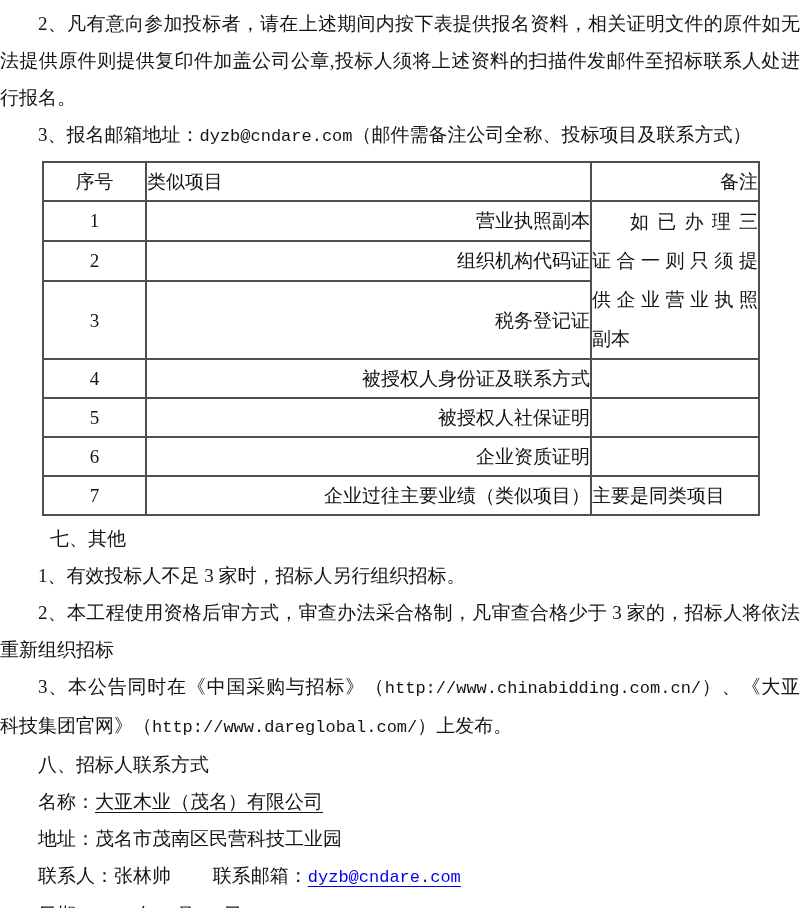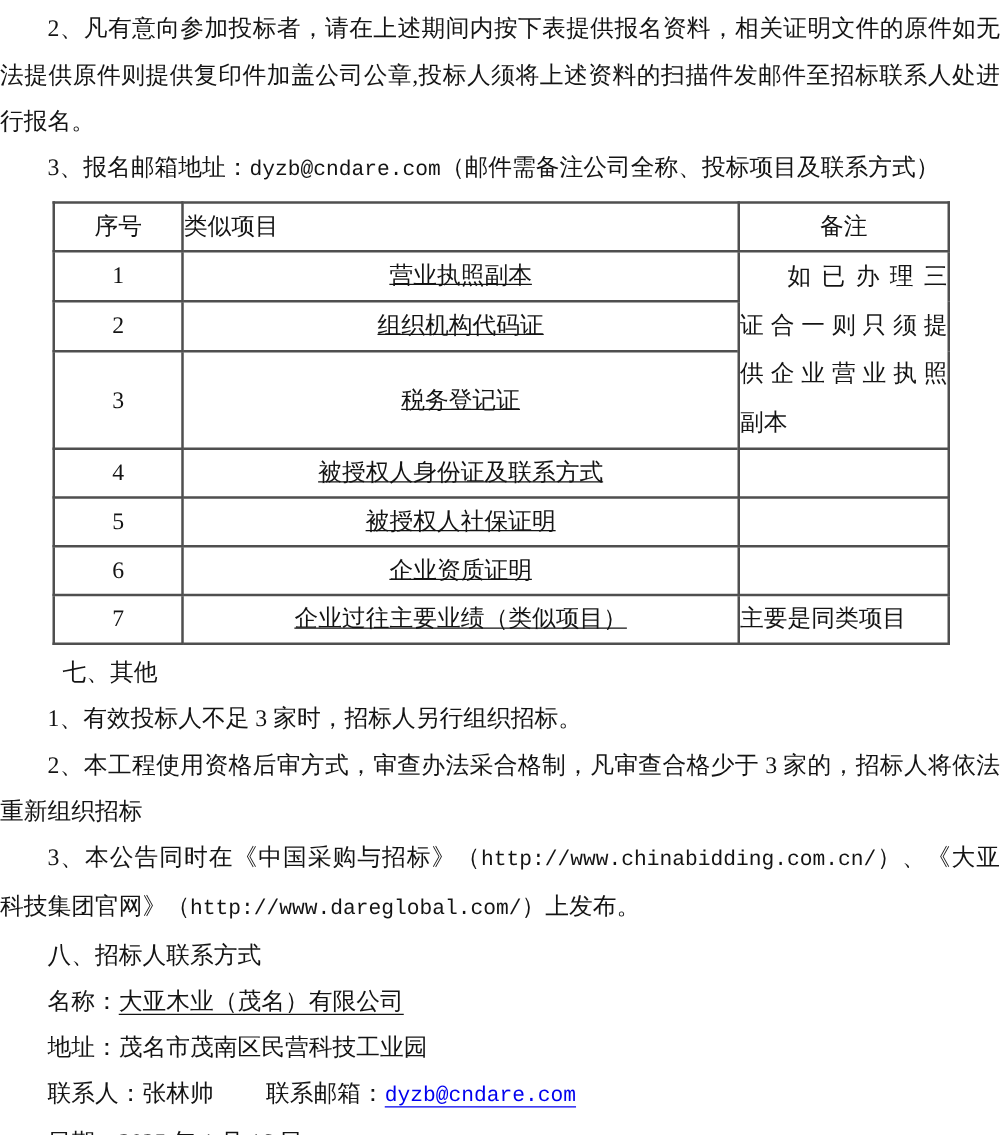--- a/index.html
+++ b/index.html
@@ -29,24 +29,24 @@
     border:2px solid #4f4f4f;
     padding:0;
     font-weight:normal;
     vertical-align:middle;
     overflow:hidden;
   }
   .col-no{width:103px;}
   .col-name{width:445px;}
   .col-remark{width:168px;}
   td.no-cell{text-align:center;}
-  td.name-cell{padding-left:45px;text-align:center;text-decoration:underline;}
+  td.name-cell{padding-left:45px;text-align:right;}
   th.hdr-no{text-align:center;}
   th.hdr-name{text-align:left;padding-left:45px;}
-  th.hdr-remark{text-align:center;}
+  th.hdr-remark{text-align:right;}
   tr.r-hdr{height:37px;}
   tr.r1{height:38px;}
   tr.r2{height:40px;}
   tr.r3{height:77px;}
   tr.r4{height:38px;}
   tr.r5{height:39px;}
   tr.r6{height:38px;}
   tr.r7{height:38px;}
   td.remark-merged{padding:0 7px;vertical-align:middle;}
   .remark-line{line-height:39px;text-align:justify;text-align-last:justify;}

